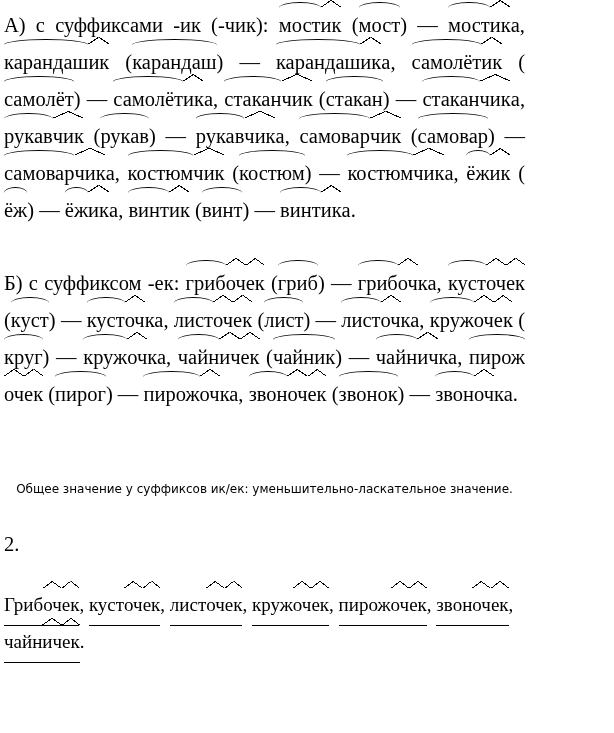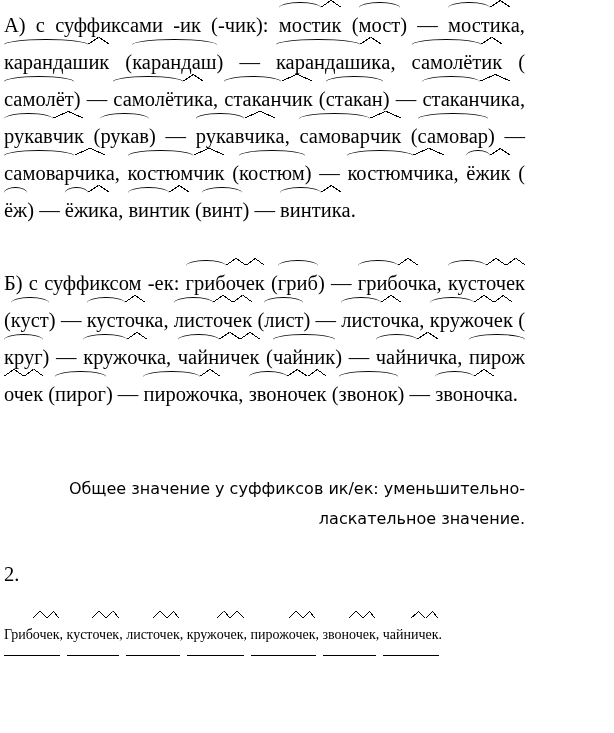--- a/index.html
+++ b/index.html
@@ -25,35 +25,35 @@
     font-size: 20.5px;
     line-height: 36px;
     text-align: justify;
     text-justify: inter-word;
     margin: 0;
   }
   .para.block-a { margin-top: 0px; }
   .para.block-b { margin-top: 36px; }
   .para.note {
     margin-top: 62px;
-    text-align: right;
+    text-align: center;
     font-family: "DejaVu Sans", sans-serif;
-    font-size: 16px;
+    font-size: 12px;
     line-height: 30px;
   }
   .para.numline {
     margin-top: 26px;
     text-align: left;
     font-size: 20.5px;
     line-height: 28px;
   }
   .para.final {
     margin-top: 30px;
     text-align: left;
-    font-size: 14px;
+    font-size: 19px;
     line-height: 34px;
   }
   
   .root {
     position: relative;
     display: inline-block;
     padding-top: 1px;
   }
   .root::before {
     content: "";

